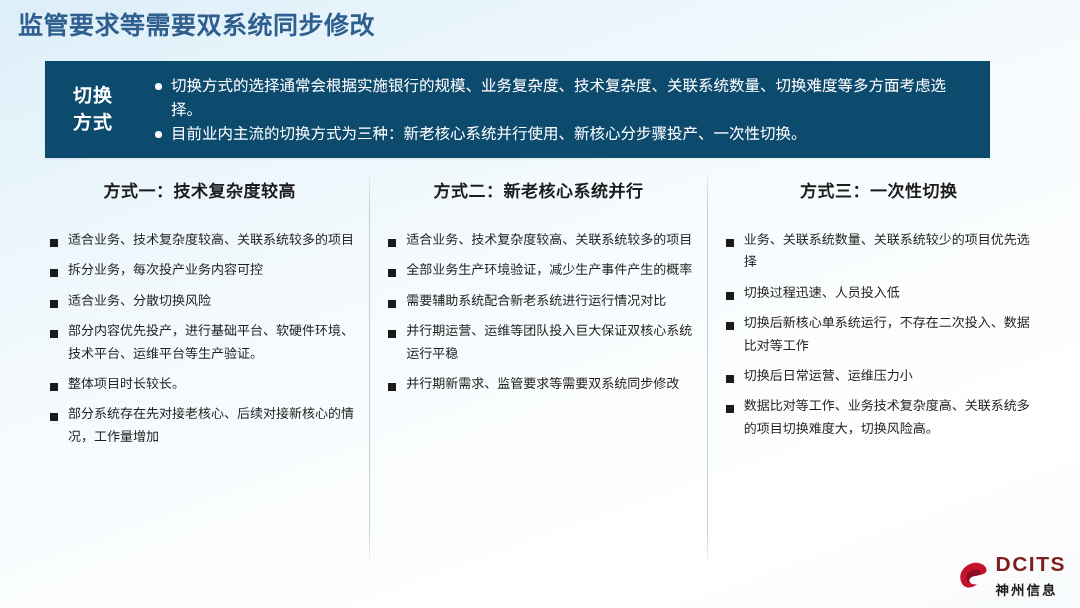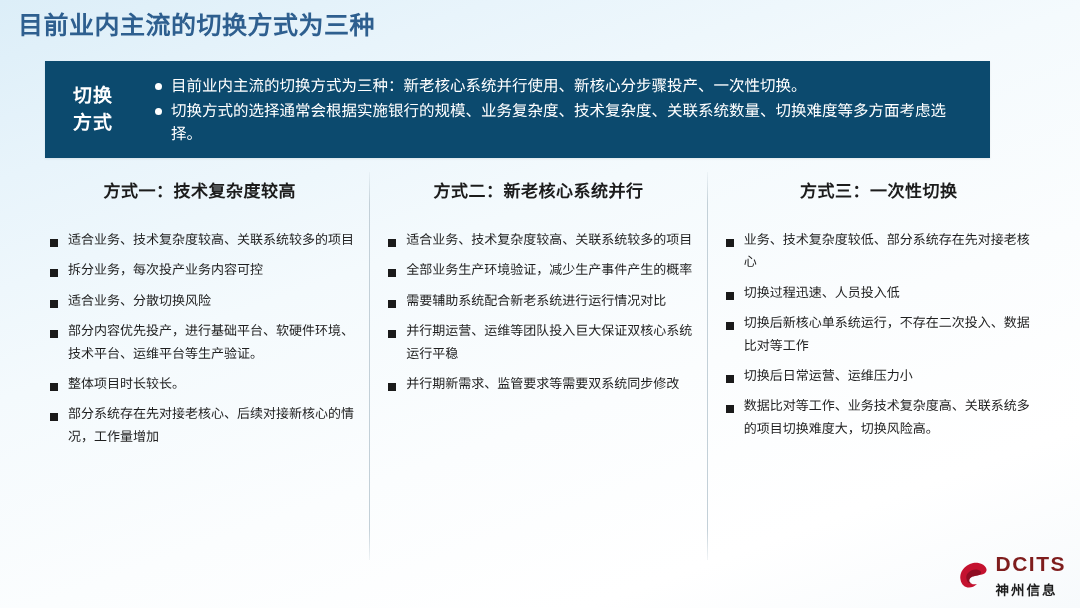--- a/index.html
+++ b/index.html
@@ -168,35 +168,35 @@
     color: #1c1c1c;
     font-size: 13.5px;
     font-weight: bold;
     letter-spacing: 2px;
     margin-top: 10px;
   }
 </style>
 </head>
 <body>
 
-<div class="slide-title">目前业内主流的切换方式为三种</div>
+<div class="slide-title">监管要求等需要双系统同步修改</div>
 
 <div class="banner">
   <div class="banner-label">
     <span>切换</span>
     <span>方式</span>
   </div>
   <div class="banner-body">
     <div class="banner-item">
       <span class="banner-dot"></span>
-      <span class="banner-text">目前业内主流的切换方式为三种：新老核心系统并行使用、新核心分步骤投产、一次性切换。</span>
+      <span class="banner-text">切换方式的选择通常会根据实施银行的规模、业务复杂度、技术复杂度、关联系统数量、切换难度等多方面考虑选择。</span>
     </div>
     <div class="banner-item">
       <span class="banner-dot"></span>
-      <span class="banner-text">切换方式的选择通常会根据实施银行的规模、业务复杂度、技术复杂度、关联系统数量、切换难度等多方面考虑选择。</span>
+      <span class="banner-text">目前业内主流的切换方式为三种：新老核心系统并行使用、新核心分步骤投产、一次性切换。</span>
     </div>
   </div>
 </div>
 
 <div class="columns">
 
   <div class="col col-1">
     <div class="col-head">方式一：技术复杂度较高</div>
     <ul class="bullets">
       <li>
@@ -254,21 +254,21 @@
     </ul>
   </div>
 
   <div class="col-sep"></div>
 
   <div class="col col-3">
     <div class="col-head">方式三：一次性切换</div>
     <ul class="bullets">
       <li>
           <span class="sq"></span>
-          <span class="btext">业务、技术复杂度较低、部分系统存在先对接老核心</span>
+          <span class="btext">业务、关联系统数量、关联系统较少的项目优先选择</span>
         </li>
       <li>
           <span class="sq"></span>
           <span class="btext">切换过程迅速、人员投入低</span>
         </li>
       <li>
           <span class="sq"></span>
           <span class="btext">切换后新核心单系统运行，不存在二次投入、数据比对等工作</span>
         </li>
       <li>

